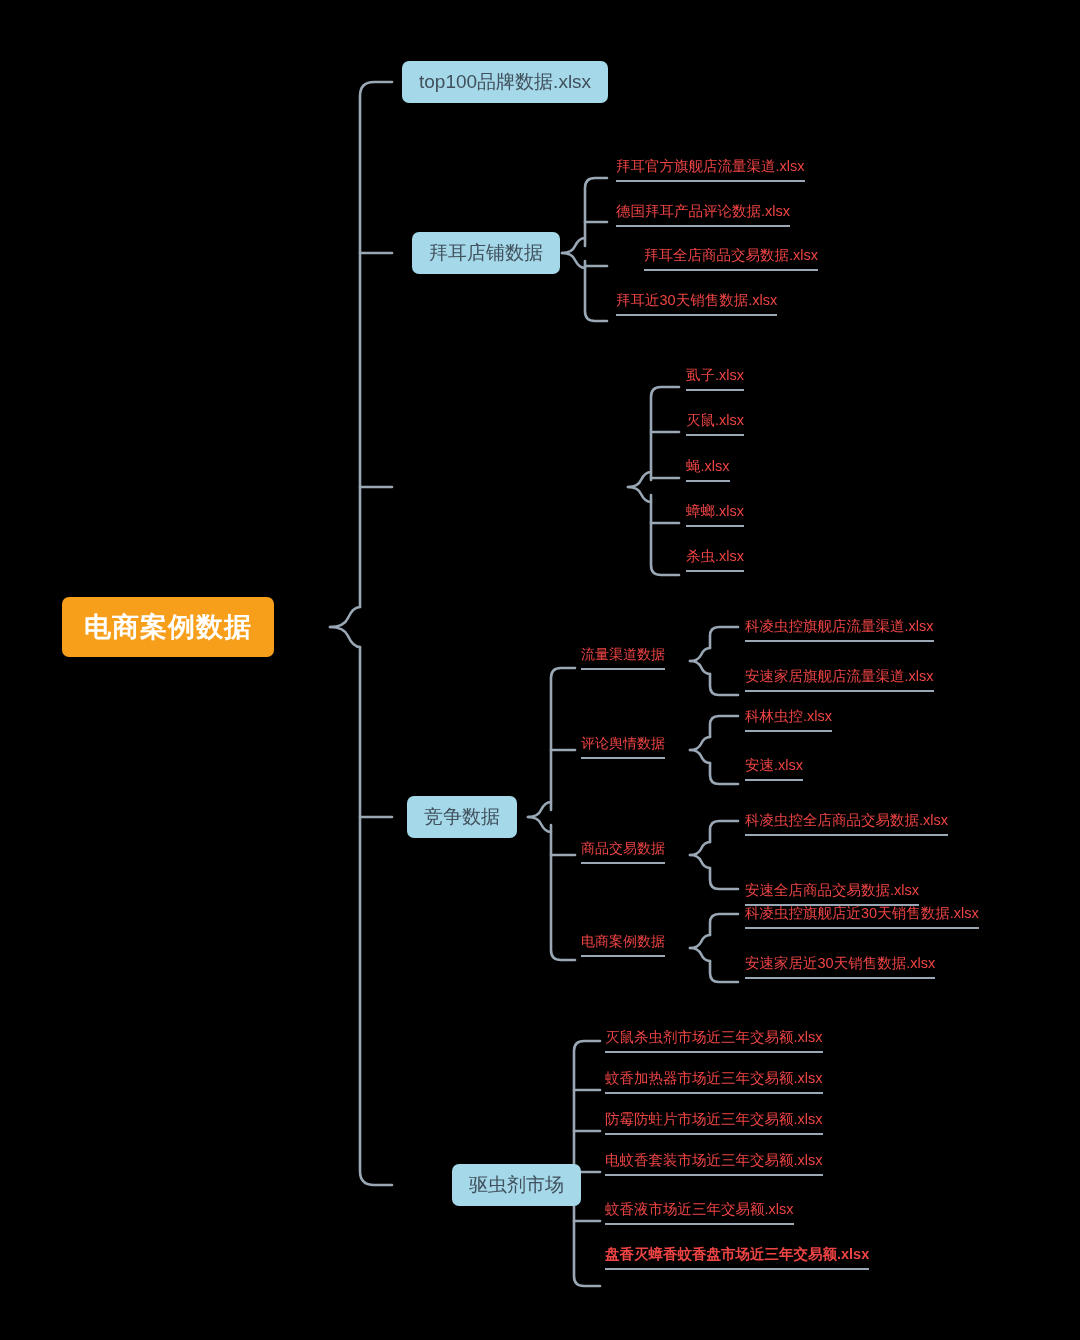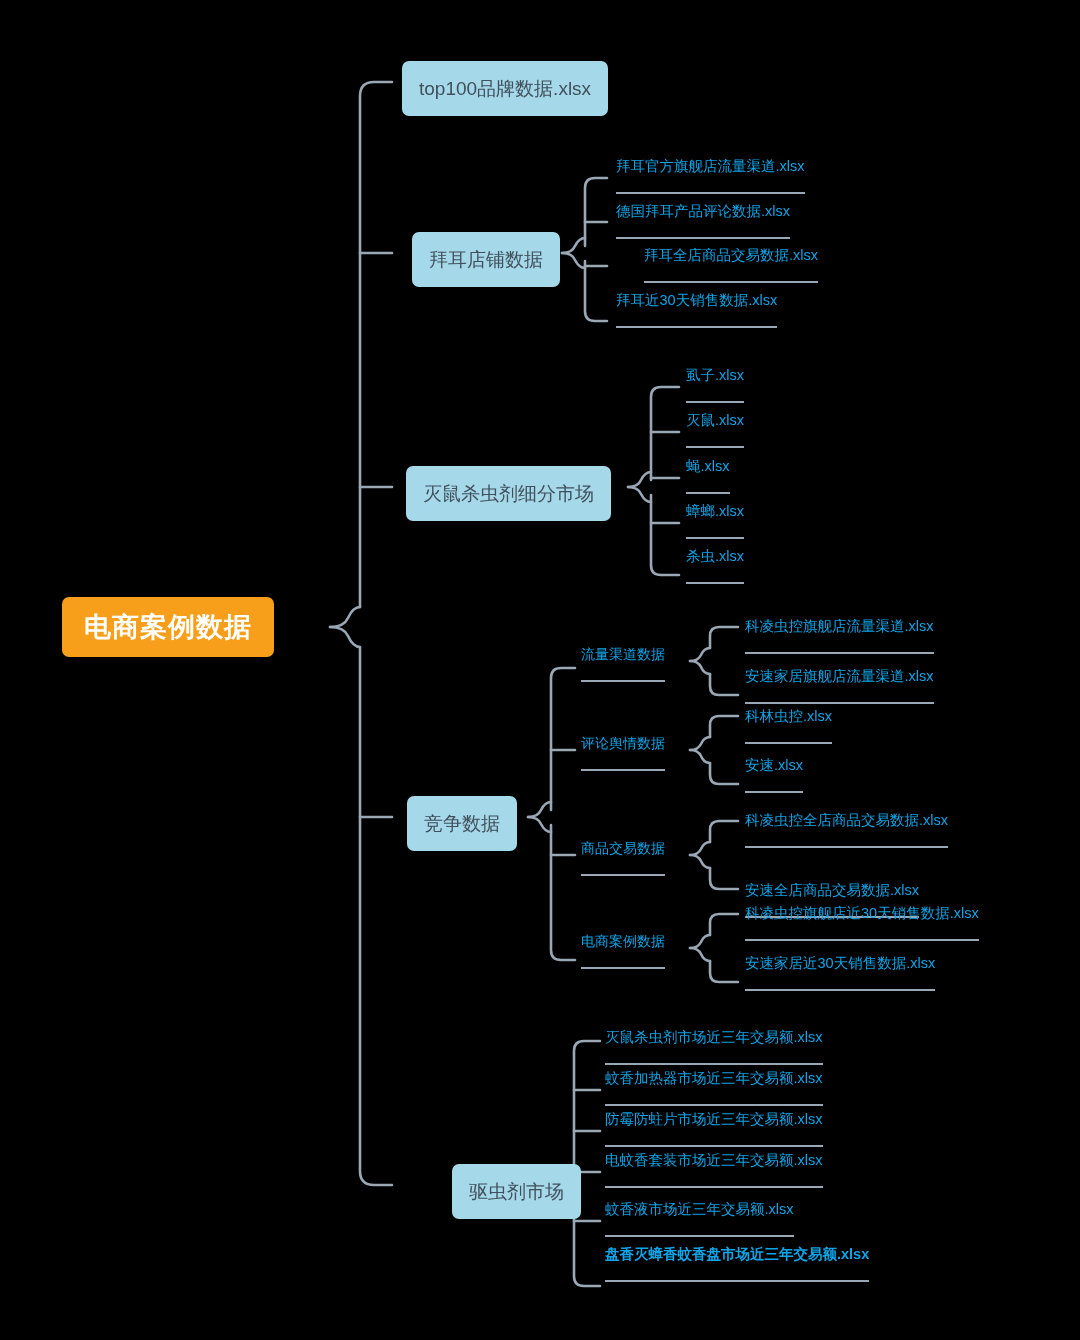--- a/index.html
+++ b/index.html
@@ -38,30 +38,30 @@
     left: 62px;
     top: 597px;
   }
 
   .l1-node {
     background: #A5D8E8;
     color: #40505c;
     font-size: 19px;
     border-radius: 7px;
     padding: 0 17px;
-    height: 55px;
+    height: 42px;
   }
 
   
   .uline {
     position: absolute;
-    color: #0ea5e9;
+    color: #ef4444;
     font-size: 14.5px;
     white-space: nowrap;
-    padding-bottom: 17px;
+    padding-bottom: 5px;
     border-bottom: 2.5px solid #9aa7b5;
     line-height: 17px;
   }
   .uline.mid { font-size: 14px; }
   .leaf-text { display: inline; }
 </style>
 </head>
 <body>
 
 <div id="canvas">
@@ -137,23 +137,20 @@
   </div>
 
   <div class="node l1-node" style="left:402px; top:61px;">
     <span>top100品牌数据.xlsx</span>
   </div>
 
   <div class="node l1-node" style="left:412px; top:232px;">
     <span>拜耳店铺数据</span>
   </div>
 
-  <div class="node l1-node" style="left:406px; top:466px;">
-    <span>灭鼠杀虫剂细分市场</span>
-  </div>
 
   <div class="node l1-node" style="left:407px; top:796px;">
     <span>竞争数据</span>
   </div>
 
   <div class="node l1-node" style="left:408px; top:1164px;margin-left:44px;">
     <span>驱虫剂市场</span>
   </div>
 
   <div class="uline" style="left:616px; top:158px;">

